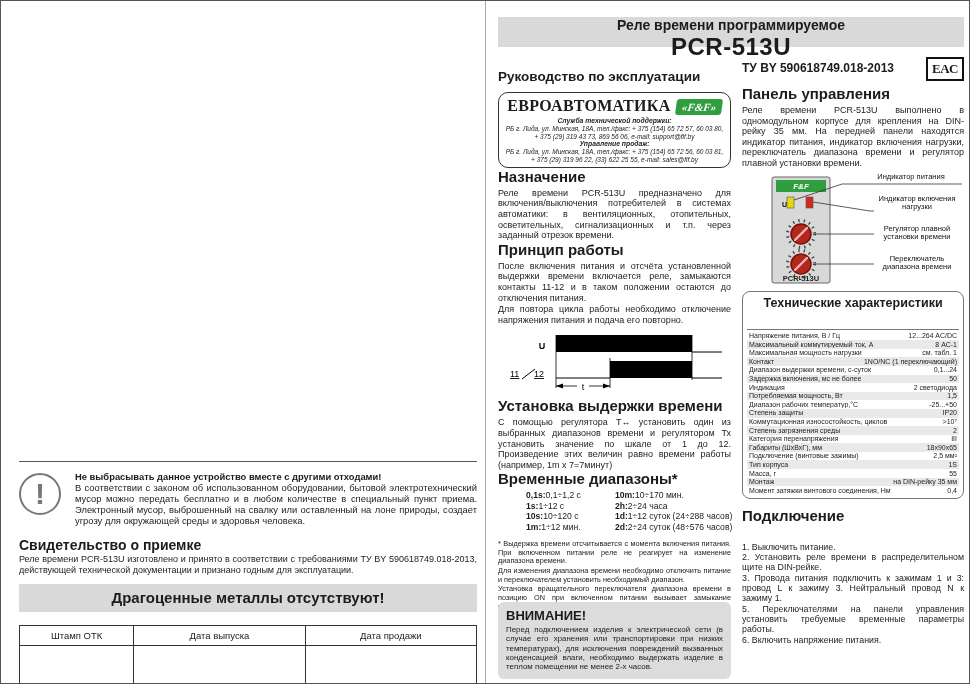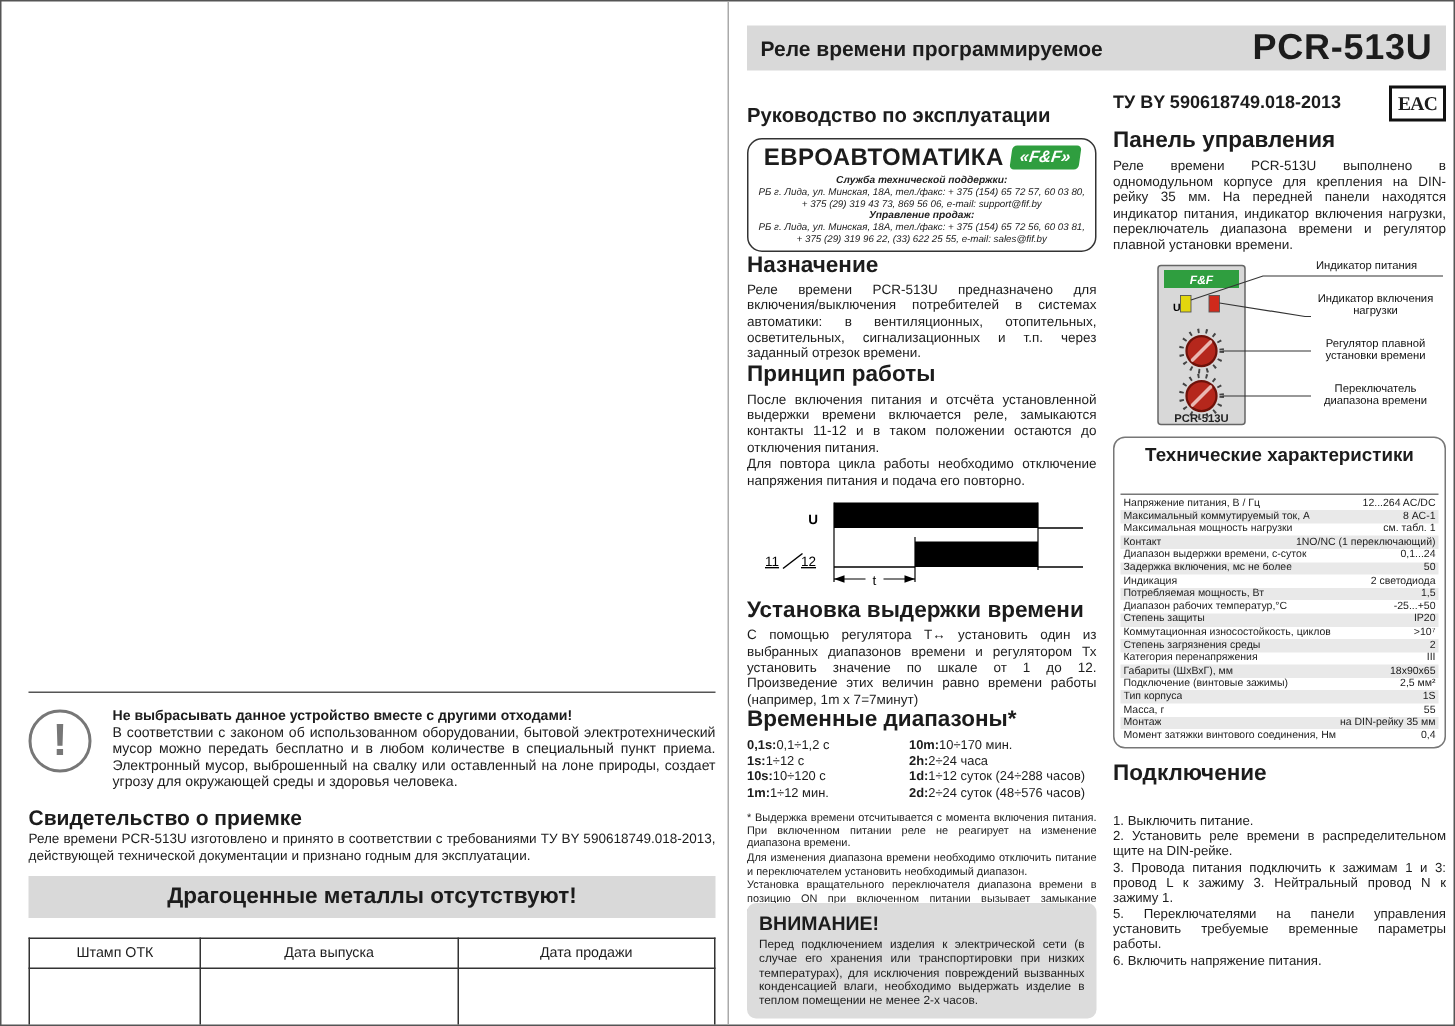--- a/index.html
+++ b/index.html
@@ -7,42 +7,42 @@
   .page {
     position:relative; width:970px; height:684px; background:#fff;
     font-family:"Liberation Sans", sans-serif; color:#1c1c1c;
     border:1px solid #555; overflow:hidden;
   }
   .fold { position:absolute; left:484px; top:0; bottom:0; width:1px; background:#aaa; }
 
   
   .hdr { position:absolute; left:497px; top:16px; width:466px; height:30px;
     background:#d9d9d9; display:flex; justify-content:space-between; align-items:center;
-    padding:0 9px; }
+    padding:0 19px;flex-direction:column; }
   .hdr-left { font-size:14px; font-weight:bold; }
   .hdr-model { font-size:24px; font-weight:bold; letter-spacing:0.5px; }
 
   
   .col-mid { position:absolute; left:497px; top:68px; width:233px; }
   .manual-title { font-size:13.5px; font-weight:bold; }
   .logo-box { margin-top:8px; border:1.5px solid #333; border-radius:10px; padding:4px 5px 3px; text-align:center; }
-  .logo-row { display:flex; justify-content:center; align-items:flex-start; gap:5px; }
+  .logo-row { display:flex; justify-content:center; align-items:flex-end; gap:5px;font-family:Liberation Serif, serif; }
   .logo-name { font-size:16px; font-weight:bold; letter-spacing:0.3px; }
   .logo-ff { background:#2f9e3f; color:#fff; font-weight:bold; font-style:italic;
     font-size:11px; padding:2px 6px; border-radius:3px; transform:skewX(-8deg); }
   .contact { margin-top:2px; font-size:6.5px; line-height:7.8px; font-style:italic; color:#222; }
   .contact b { font-size:6.8px; }
   .h1 { font-size:15px; font-weight:bold; margin-top:0; margin-bottom:3px; }
   .body9 { font-size:9px; line-height:10.6px; text-align:justify; }
   .body9 + .body9 { margin-top:1px; }
 
   .diagram { margin-top:6px; }
 
   .ranges { display:flex; gap:6px; font-size:8.6px; line-height:10.4px; margin-top:2px; }
-  .ranges-col { white-space:nowrap; }
+  .ranges-col { white-space:nowrap;margin-left:28px; }
   .ranges-col.rc1 { width:102px; }
   .range b { font-weight:bold; }
   .footnote { margin-top:8px; font-size:7.3px; line-height:8.7px; text-align:justify; color:#222; }
   .footnote p + p { margin-top:1px; }
 
   .attention { position:absolute; left:497px; top:601px; width:233px; height:77px;
     background:#dcdcdc; border-radius:6px; padding:6px 8px; }
   .attention-title { font-size:13px; font-weight:bold; margin-bottom:2px; }
   .attention-body { font-size:7.9px; line-height:9.3px; text-align:justify; }
 

